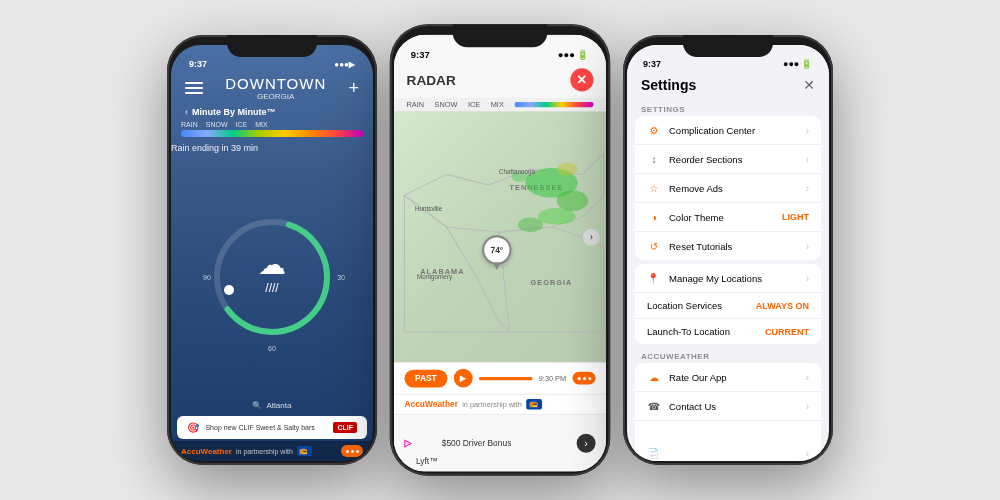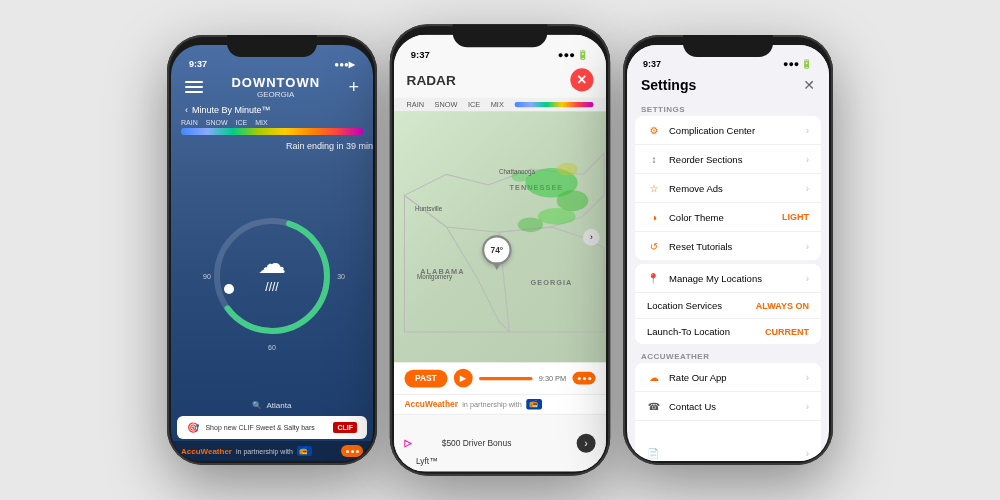--- a/index.html
+++ b/index.html
@@ -67,22 +67,22 @@
       display: flex;
       justify-content: space-between;
       align-items: center;
       padding: 2px 14px 4px;
     }
     .p1-location {
       text-align: center;
       flex: 1;
     }
     .p1-location-name {
-      font-size: 13px;
-      font-weight: 700;
+      font-size: 15px;
+      font-weight: 400;
       letter-spacing: 1px;
     }
     .p1-location-state {
       font-size: 8px;
       opacity: 0.8;
     }
     .p1-menu-icon {
       width: 18px;
       display: flex;
       flex-direction: column;
@@ -99,21 +99,21 @@
       color: white;
     }
     .p1-nav {
       display: flex;
       align-items: center;
       padding: 2px 14px;
       font-size: 9px;
       gap: 4px;
     }
     .p1-rain-info {
-      text-align: right;
+      text-align: left;
       font-size: 9px;
       padding: 4px 0;
       opacity: 0.9;
     }
     .p1-time-rain {
       text-align: center;
       font-size: 8px;
       padding: 2px 0;
       opacity: 0.85;
     }
@@ -430,21 +430,21 @@
           </div>
           <div class="p1-location">
             <div class="p1-location-name">DOWNTOWN</div>
             <div class="p1-location-state">GEORGIA</div>
           </div>
           <div class="p1-plus">+</div>
         </div>
 
         <div class="p1-nav">
           <span>‹</span>
-          <span style="font-size:9px; font-weight:400;">Minute By Minute™</span>
+          <span style="font-size:9px; font-weight:700;">Minute By Minute™</span>
         </div>
 
         <div style="padding: 2px 10px 2px;">
           <div style="display:flex; gap:8px; font-size:7px; color:rgba(255,255,255,0.8); align-items:center; margin-bottom:2px;">
             <span>RAIN</span>
             <span>SNOW</span>
             <span>ICE</span>
             <span>MIX</span>
           </div>
           <div style="height:7px; background:linear-gradient(to right, #4488ff, #88aaff, #00cc88, #aacc00, #ffcc00, #ff8800, #ff4444, #cc00cc); border-radius:3px;"></div>

